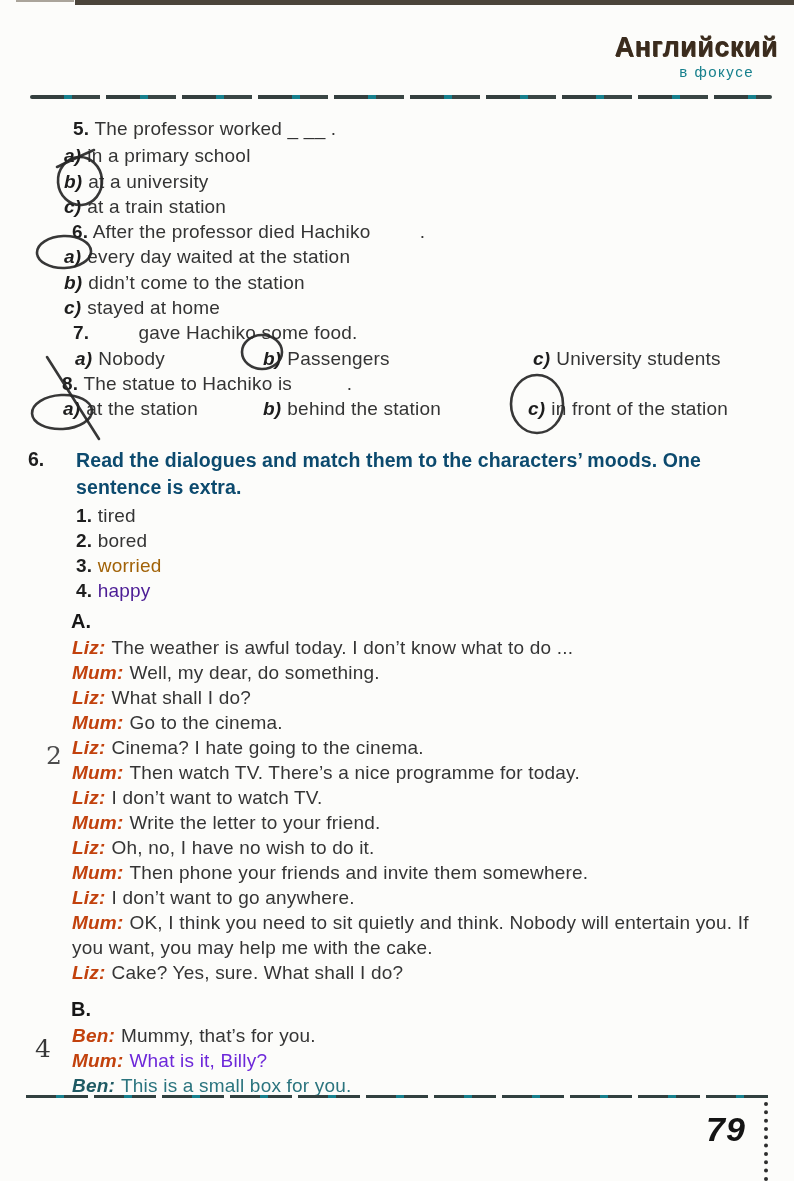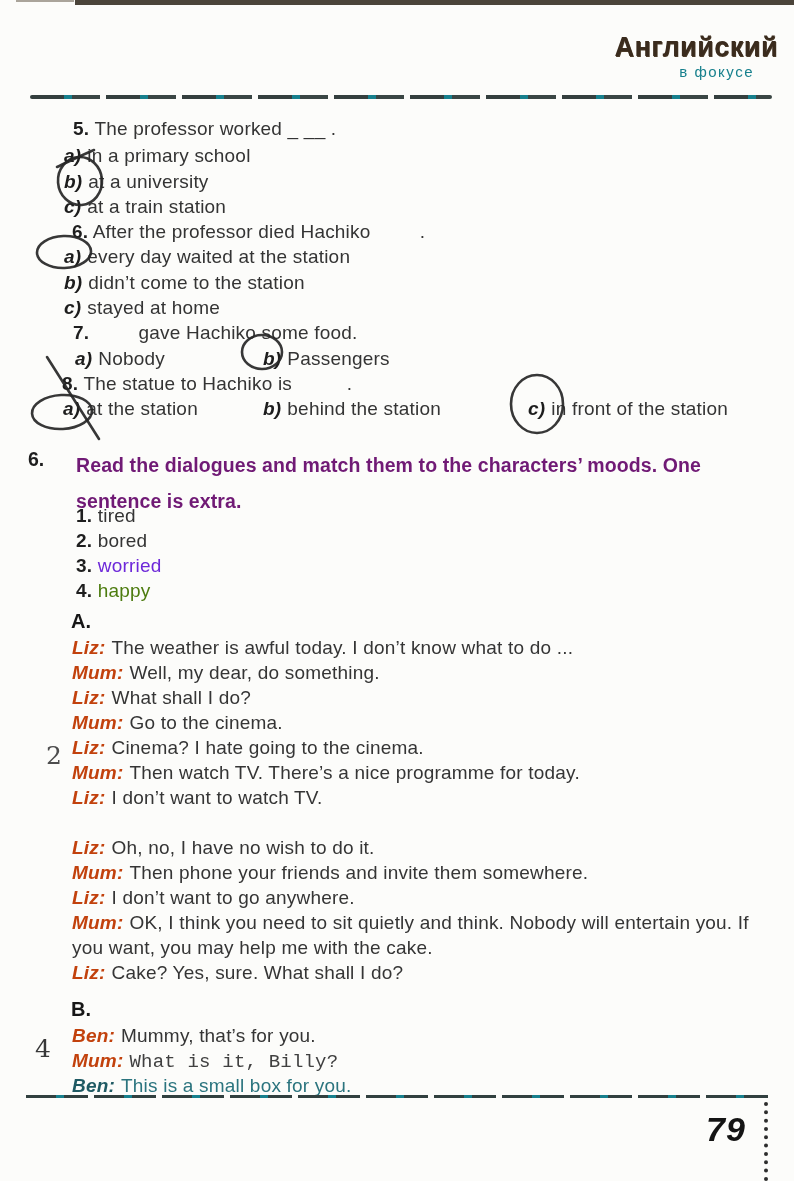--- a/index.html
+++ b/index.html
@@ -11,29 +11,29 @@
     font-family:"Liberation Sans", sans-serif;
     color:#333;
     overflow:hidden;
   }
   .abs{position:absolute;white-space:nowrap;}
   .txt{font-size:19px;color:#343434;letter-spacing:0.2px;}
   .num{font-weight:bold;color:#1e1e1e;}
   .opt-letter{font-weight:bold;font-style:italic;color:#1d1d1d;margin-right:6px;}
   .stem{white-space:pre;}
   .ex-title{
-    position:absolute;font-size:19.5px;font-weight:bold;color:#701a75;
-    line-height:36px;white-space:normal;letter-spacing:0.1px;
+    position:absolute;font-size:19.5px;font-weight:bold;color:#0c4a6e;
+    line-height:27px;white-space:normal;letter-spacing:0.1px;
   }
   .speaker{font-weight:bold;font-style:italic;color:#c2410c;margin-right:6px;}
   .dialogue-line{position:absolute;font-size:19px;color:#353535;line-height:25px;white-space:normal;letter-spacing:0.2px;}
   .sec-label{font-weight:bold;font-size:20px;color:#161616;}
-  .teal-1{color:#6d28d9;margin-top:18px;}
-  .teal-2{color:#4d7c0f;}
-  .teal-3{color:#404040;font-family:Liberation Mono, monospace;}
+  .teal-1{color:#a16207;margin-top:18px;}
+  .teal-2{color:#4c1d95;}
+  .teal-3{color:#6d28d9;}
   .teal-line{color:#2b747e;}
   .teal-line .speaker{color:#1f5a63;}
   .top-bar{position:absolute;left:75px;top:0;width:719px;height:5px;background:#4b443a;}
   .top-bar-faint{position:absolute;left:16px;top:0;width:58px;height:2px;background:#aaa49a;}
   .logo{position:absolute;left:590px;top:34px;width:188px;text-align:right;line-height:1;}
   .logo-title{
     font-size:27px;font-weight:800;color:#3a2b1d;letter-spacing:0.5px;
     text-shadow:0.6px 0.6px 0 #4a3a28;
   }
   .logo-subtitle{
@@ -115,20 +115,23 @@
   <div class="abs txt" style="left:73px;top:322px">
     <span class="num">7.</span>
     <span class="stem">        gave Hachiko some food.</span>
   </div>
   <div class="abs txt" style="left:75px;top:348px">
     <span class="opt-letter">a)</span><span>Nobody</span>
   </div>
   <div class="abs txt" style="left:263px;top:348px">
     <span class="opt-letter">b)</span><span>Passengers</span>
   </div>
+  <div class="abs txt" style="left:533px;top:348px">
+    <span class="opt-letter">c)</span><span>University students</span>
+  </div>
 
   <div class="abs txt" style="left:62px;top:373px">
     <span class="num">8.</span>
     <span class="stem">The statue to Hachiko is          .</span>
   </div>
   <div class="abs txt" style="left:63px;top:398px">
     <span class="opt-letter">a)</span><span>at the station</span>
   </div>
   <div class="abs txt" style="left:263px;top:398px">
     <span class="opt-letter">b)</span><span>behind the station</span>
@@ -174,20 +177,23 @@
     <span class="speaker">Mum:</span><span>Go to the cinema.</span>
   </div>
   <div class="dialogue-line" style="left:72px;top:735px">
     <span class="speaker">Liz:</span><span>Cinema? I hate going to the cinema.</span>
   </div>
   <div class="dialogue-line" style="left:72px;top:760px">
     <span class="speaker">Mum:</span><span>Then watch TV. There’s a nice programme for today.</span>
   </div>
   <div class="dialogue-line" style="left:72px;top:785px">
     <span class="speaker">Liz:</span><span>I don’t want to watch TV.</span>
+  </div>
+  <div class="dialogue-line" style="left:72px;top:810px">
+    <span class="speaker">Mum:</span><span>Write the letter to your friend.</span>
   </div>
   <div class="dialogue-line" style="left:72px;top:835px">
     <span class="speaker">Liz:</span><span>Oh, no, I have no wish to do it.</span>
   </div>
   <div class="dialogue-line" style="left:72px;top:860px">
     <span class="speaker">Mum:</span><span>Then phone your friends and invite them somewhere.</span>
   </div>
   <div class="dialogue-line" style="left:72px;top:885px">
     <span class="speaker">Liz:</span><span>I don’t want to go anywhere.</span>
   </div>

